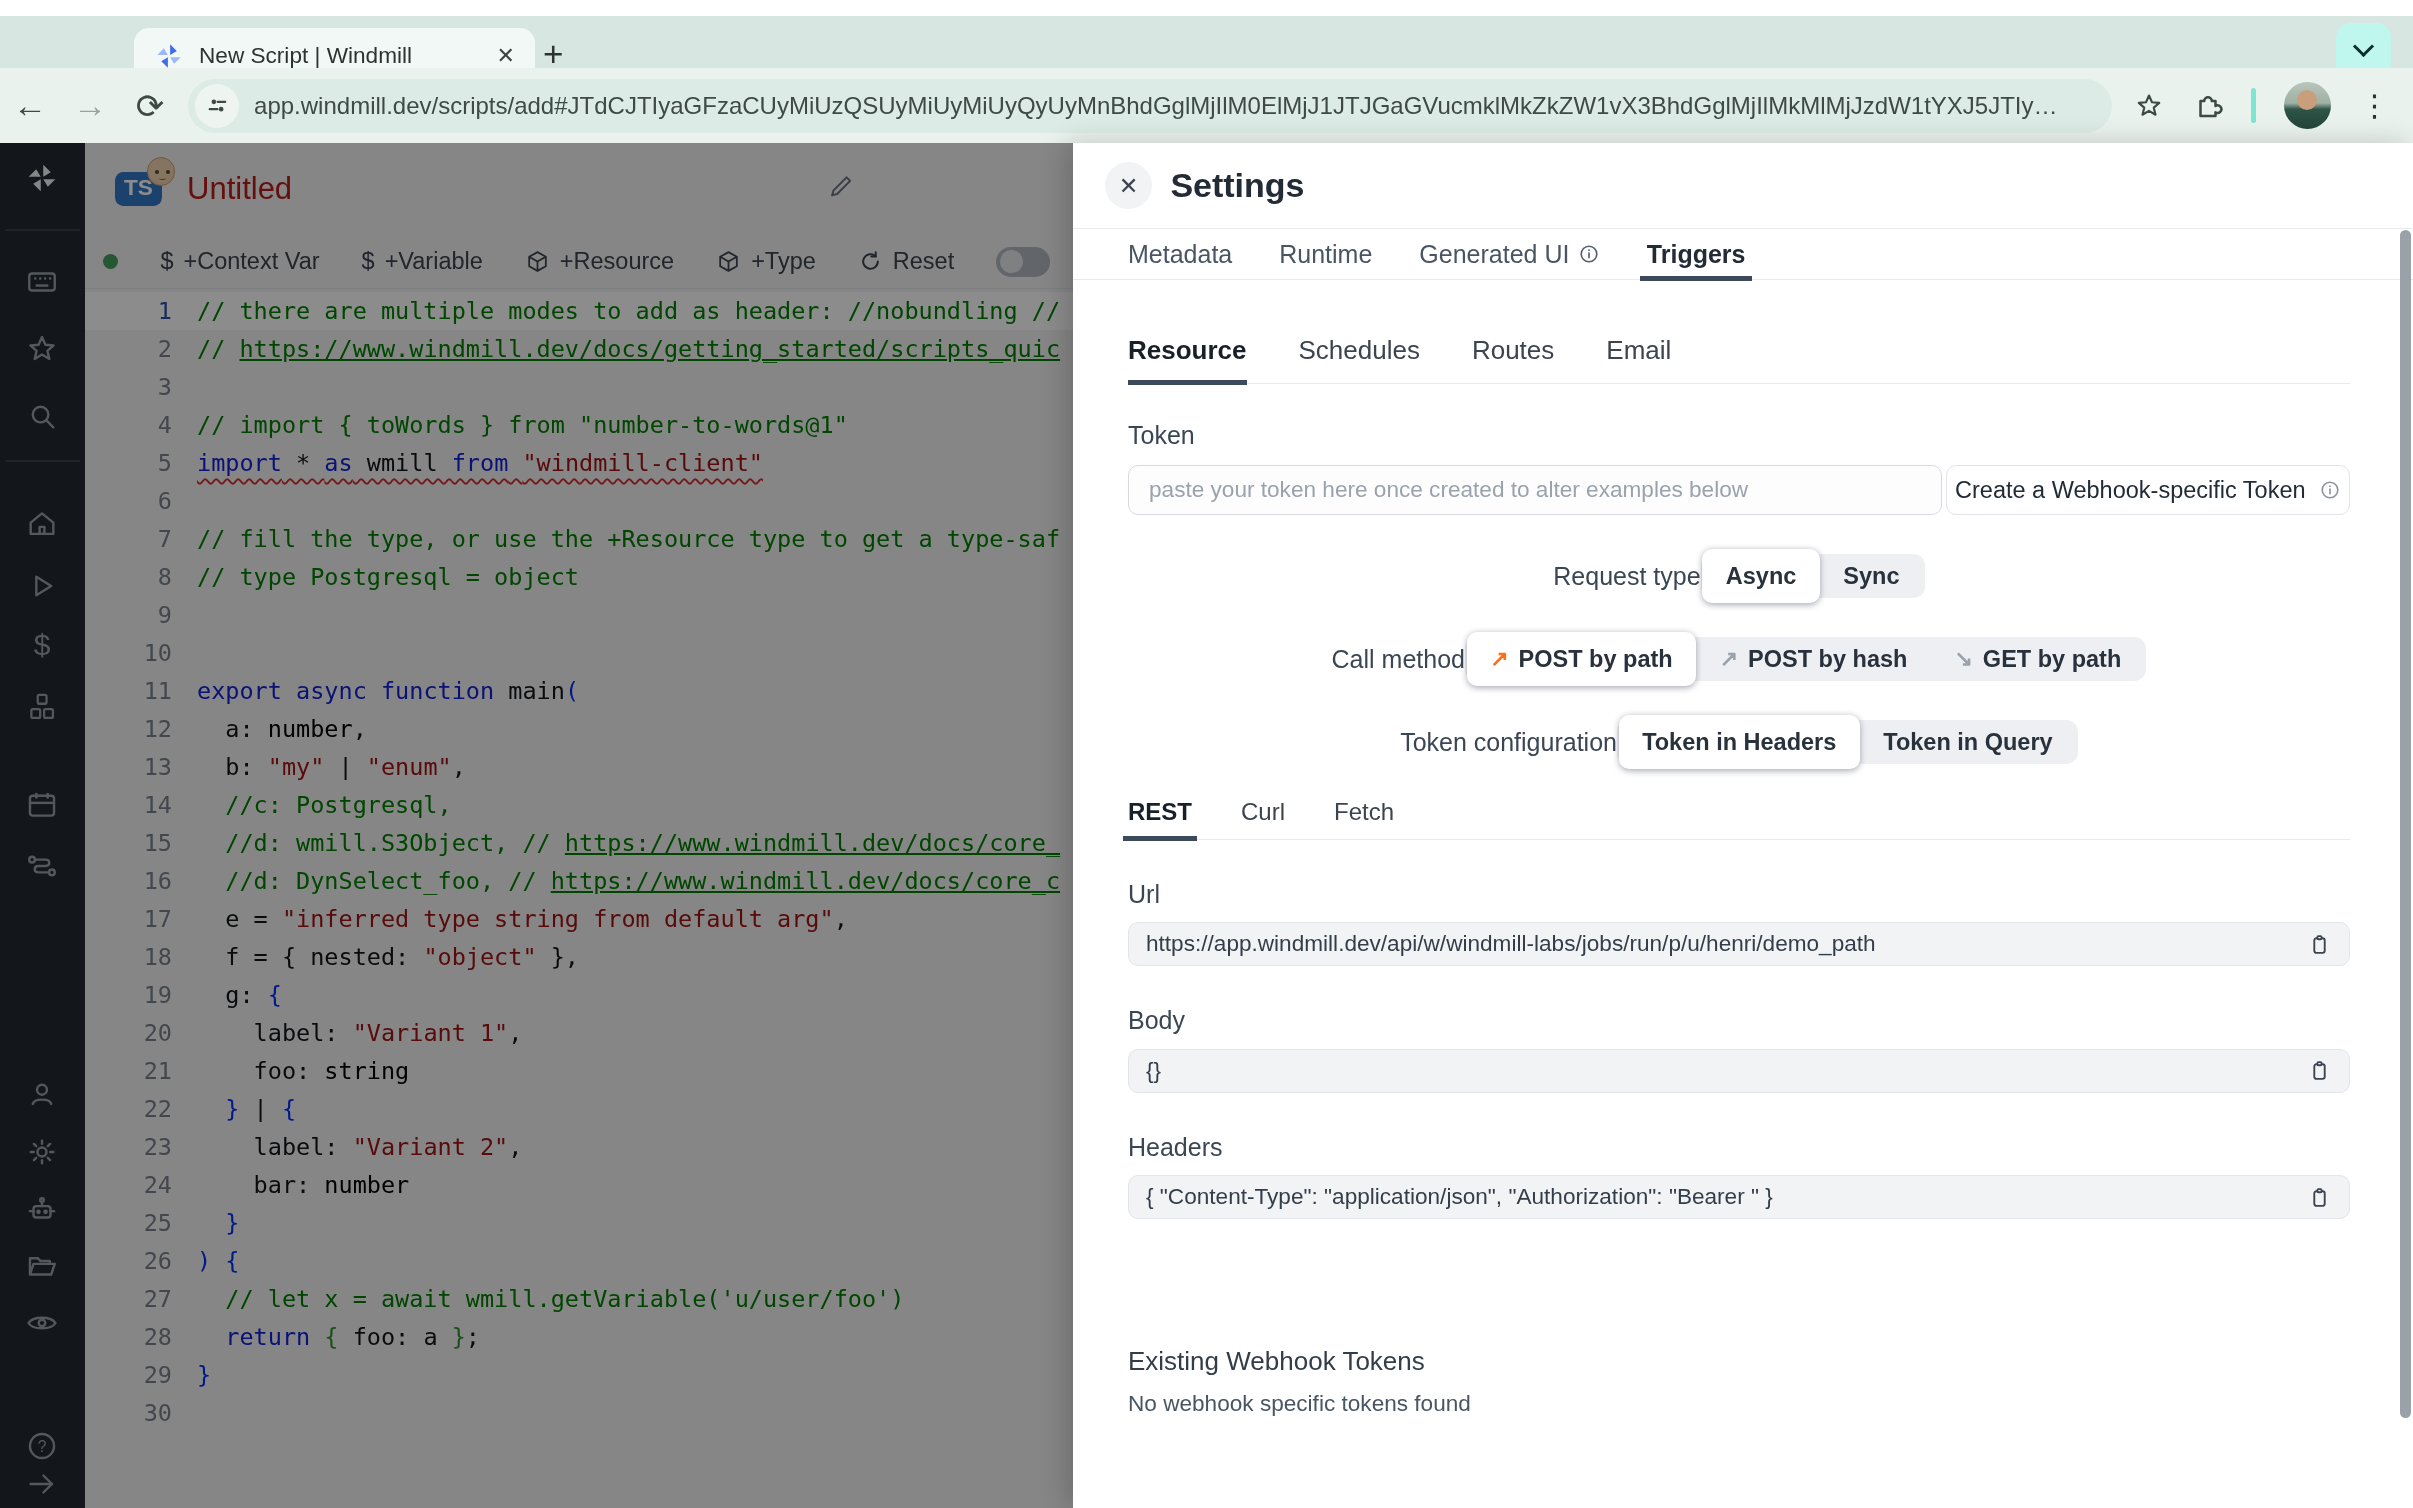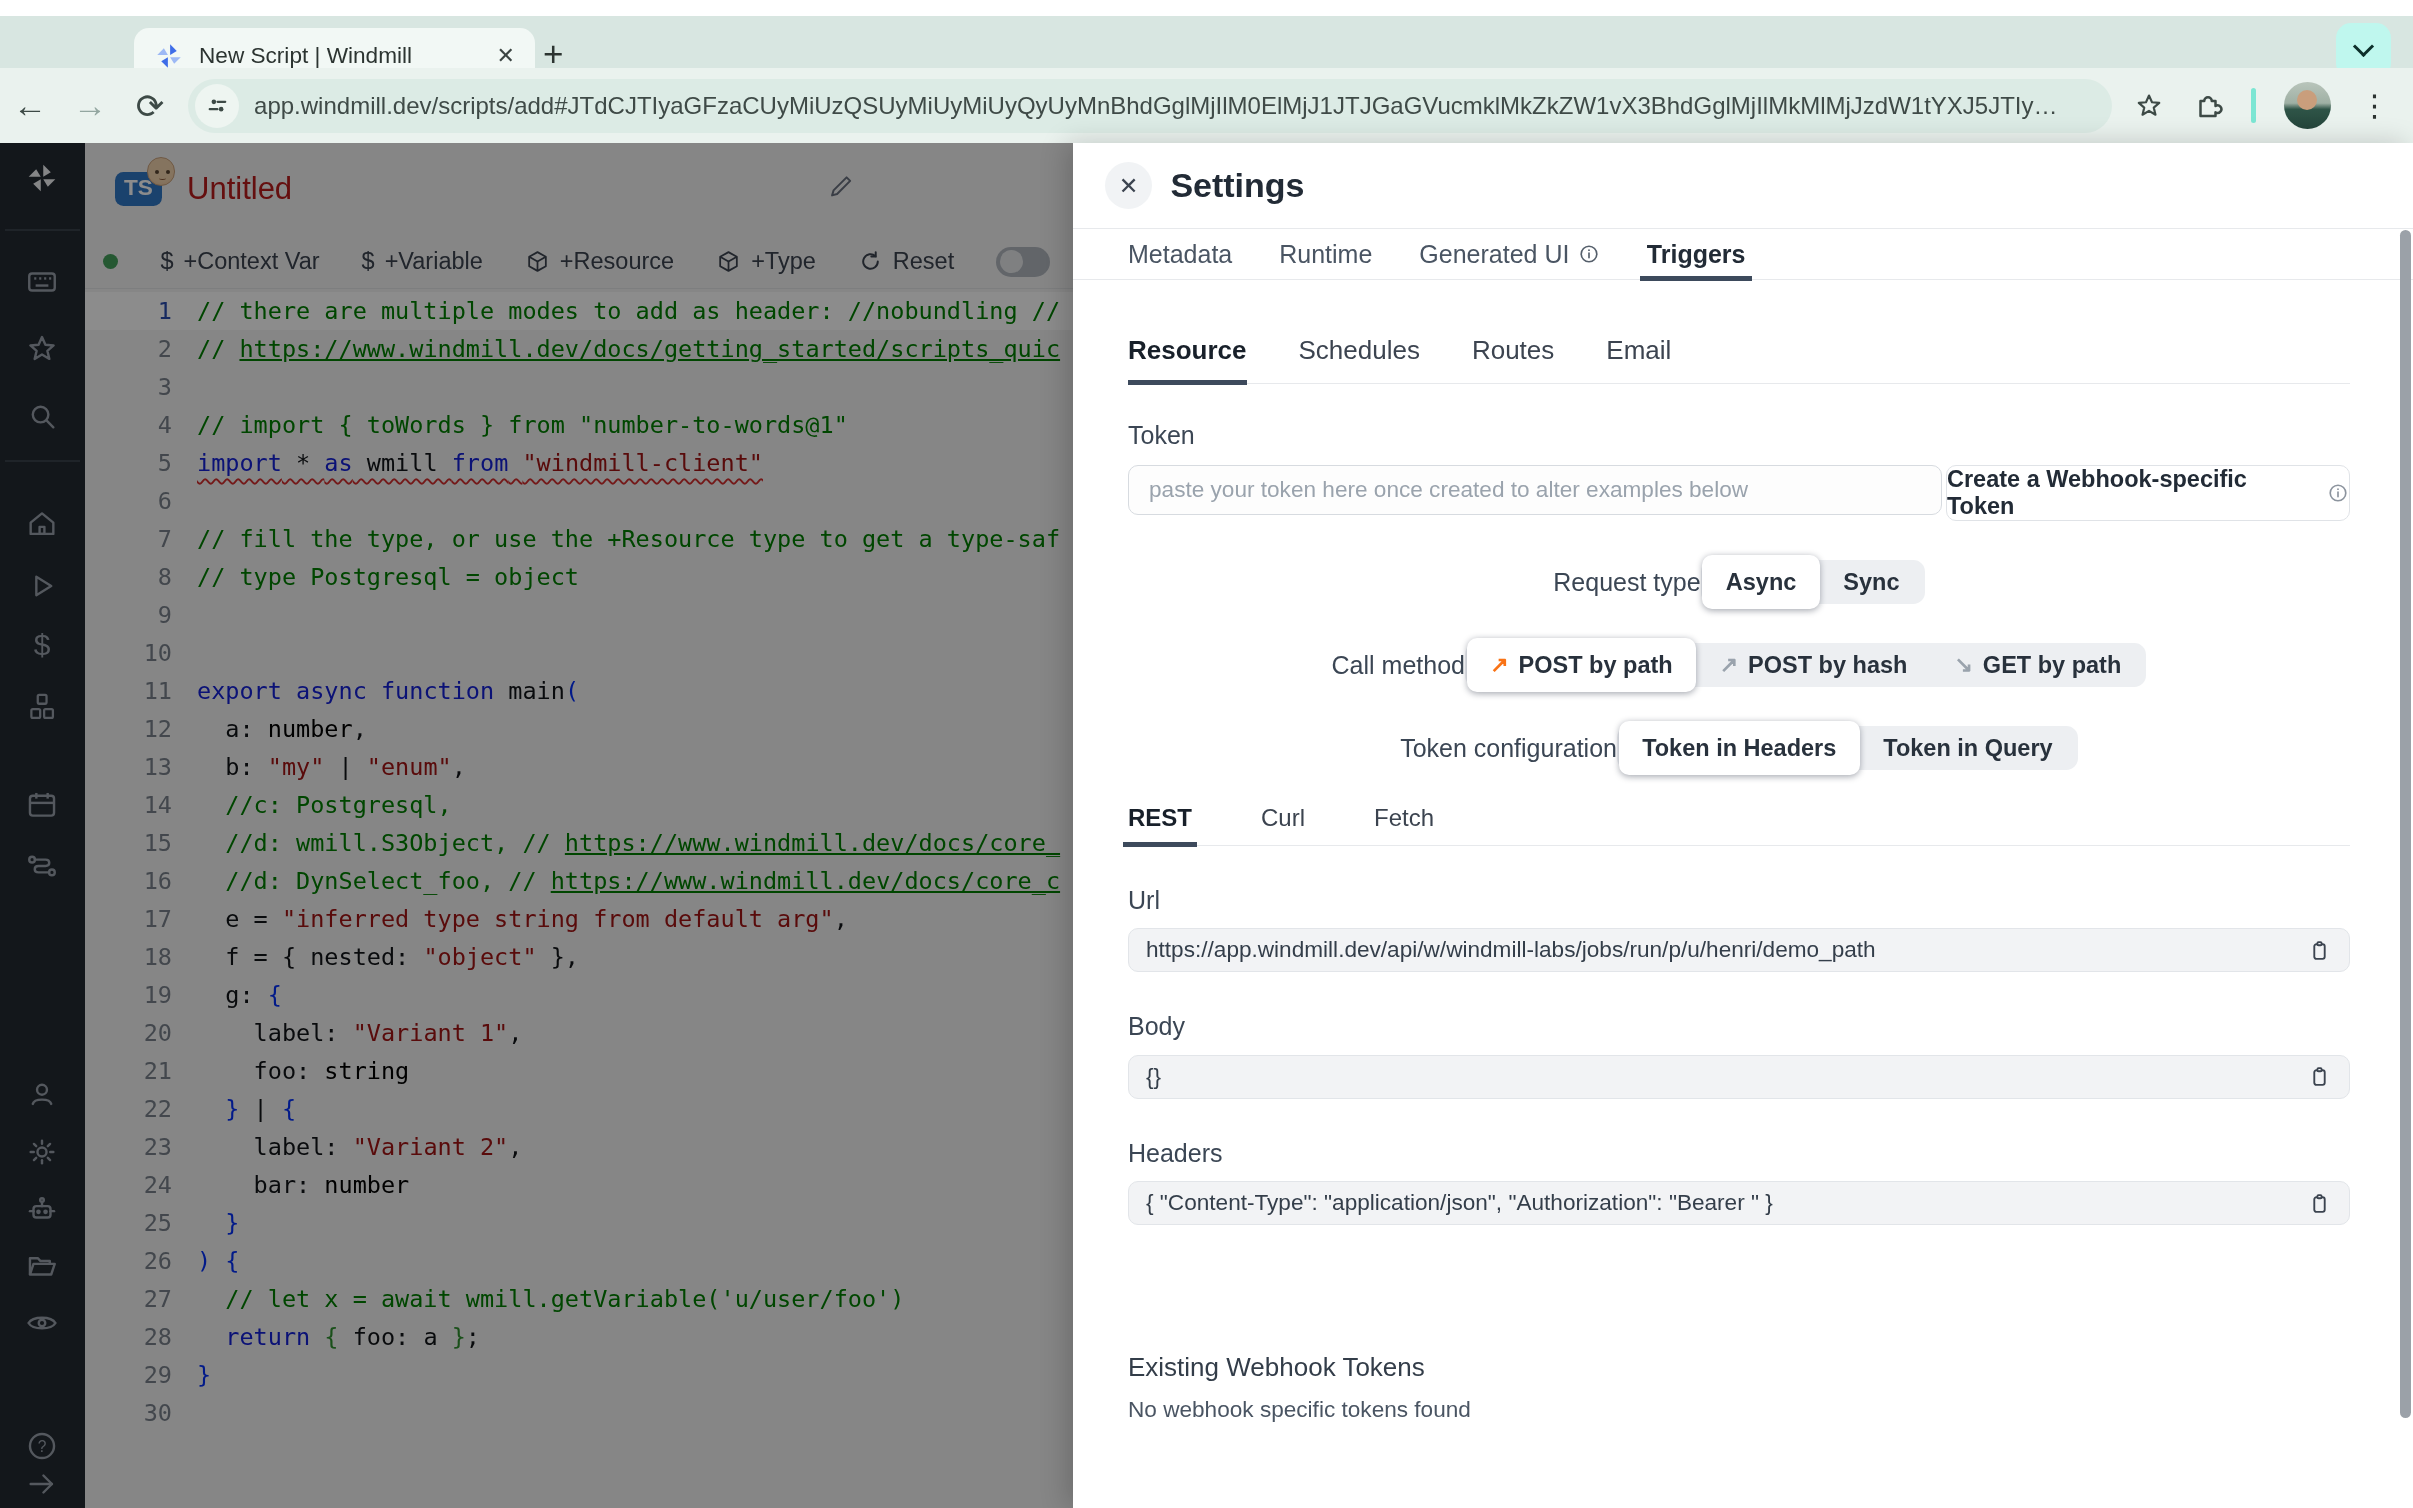--- a/index.html
+++ b/index.html
@@ -99,30 +99,30 @@
   .subtab.active { font-weight:700; color:#18202a; }
   .subtab.active::after { content:""; position:absolute; left:0; right:0; bottom:-1.7px; height:5px; background:#3d4a5c; }
 
   .f-label { font-size:25px; color:#3b4654; }
   .token-label { margin-top:37px; }
   .token-row { margin-top:15px; display:flex; gap:4px; align-items:stretch; }
   .token-input { flex:1; height:50px; border:1.7px solid #d7dbe0; border-radius:10px; background:#fdfdfd;
                  font-size:22.6px; color:#3b4654; padding:0 20px; font-family:"Liberation Sans",sans-serif; }
   .token-input::placeholder { color:#9aa3ad; }
   .create-btn { width:404px; border:1.7px solid #e0e3e7; border-radius:10px; background:#fff; display:flex;
-                align-items:center; justify-content:center; gap:13.4px; font-size:23.5px; font-weight:700; color:#222b36; }
+                align-items:center; justify-content:center; gap:13.4px; font-size:23.5px; font-weight:400; color:#222b36; }
 
   .opt-row { display:flex; justify-content:center; align-items:center; margin-top:39px; }
   .segctl { background:#edeff2; border-radius:11.7px; height:44px; display:flex; align-items:center; padding:0 1.7px; }
   .segopt { padding:0 23.5px; font-size:23.5px; font-weight:600; color:#28313c; display:flex; align-items:center; gap:10px; height:44px; }
   .segopt.sel { background:#fff; border-radius:10px; height:54px; margin:-5px 0; box-shadow:0 1.7px 5.9px rgba(15,23,42,0.35); }
   .arr { font-size:22px; color:#9aa3ad; }
   .arr.orange { color:#f97316; }
 
-  .codetabs { margin-top:34px; border-bottom:1.7px solid #e7e9ec; display:flex; gap:69px; height:42px; }
+  .codetabs { margin-top:34px; border-bottom:1.7px solid #e7e9ec; display:flex; gap:49px; height:42px; }
   .codetab { font-size:24px; color:#3c4450; position:relative; }
   .codetab.active { color:#18202a; font-weight:600; }
   .codetab.active::after { content:""; position:absolute; left:-5px; right:-5px; bottom:-1.7px; height:5px; background:#3d4a5c; }
 
   .field-label { margin-top:40px; }
   .ro-field { margin-top:13.4px; height:44px; background:#f2f3f5; border:1.7px solid #e2e5e9; border-radius:10px;
               display:flex; align-items:center; padding:0 17px; font-size:22.6px; color:#343e4a; }
   .ro-field .val { flex:1; white-space:nowrap; overflow:hidden; }
   .copy { color:#3c4450; flex:0 0 auto; }
 

